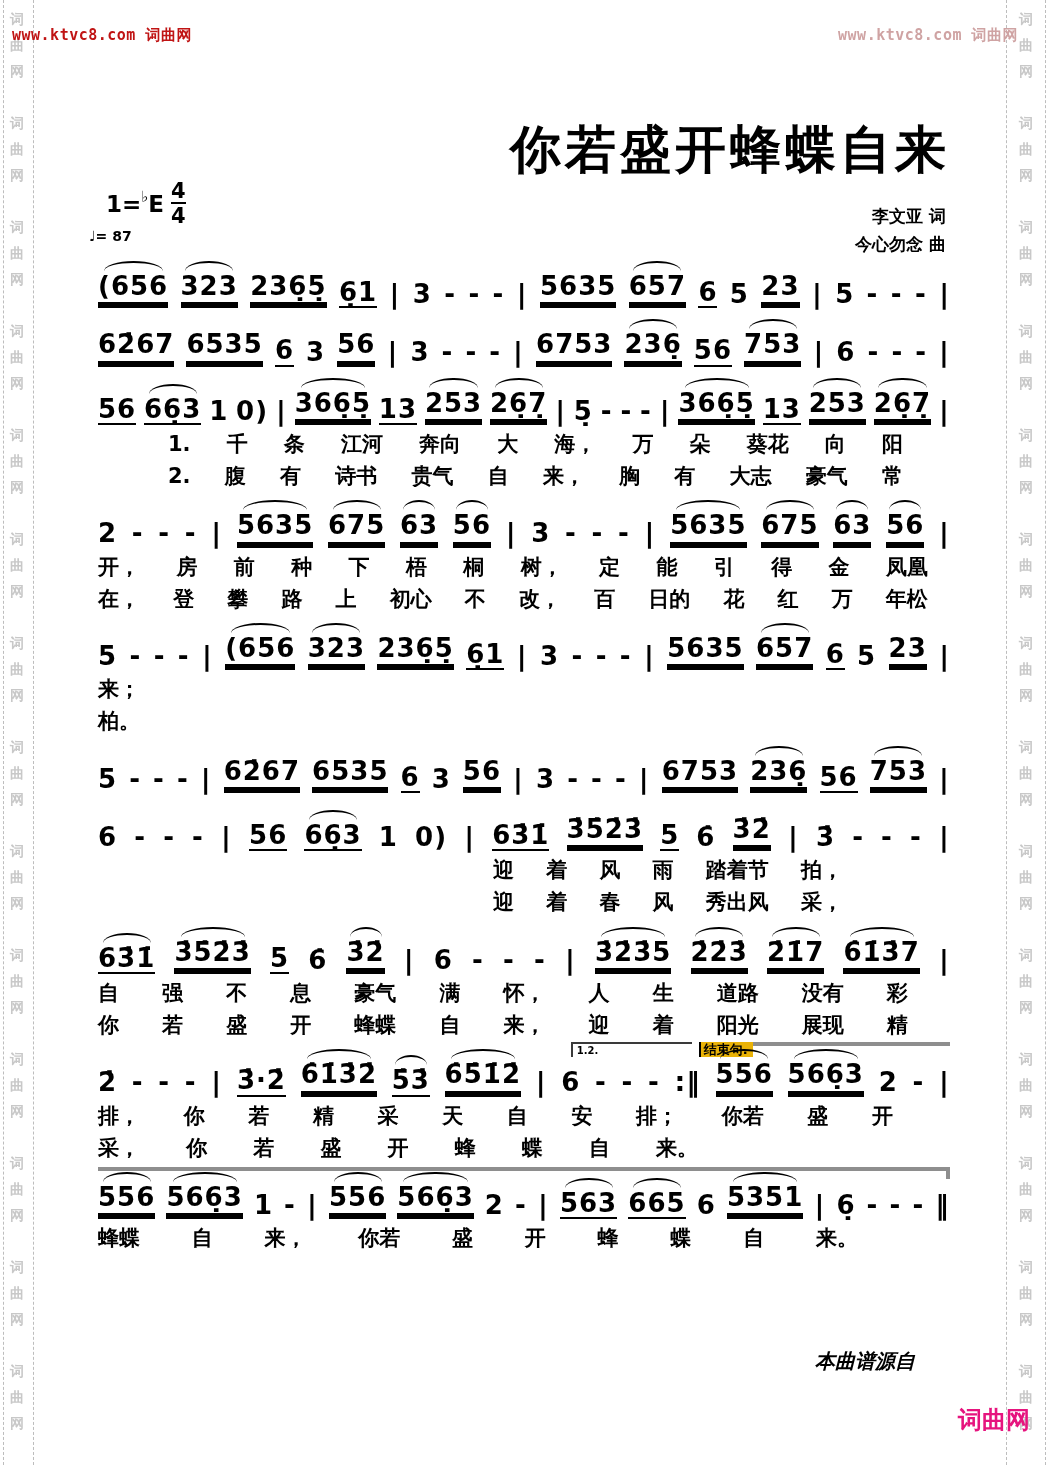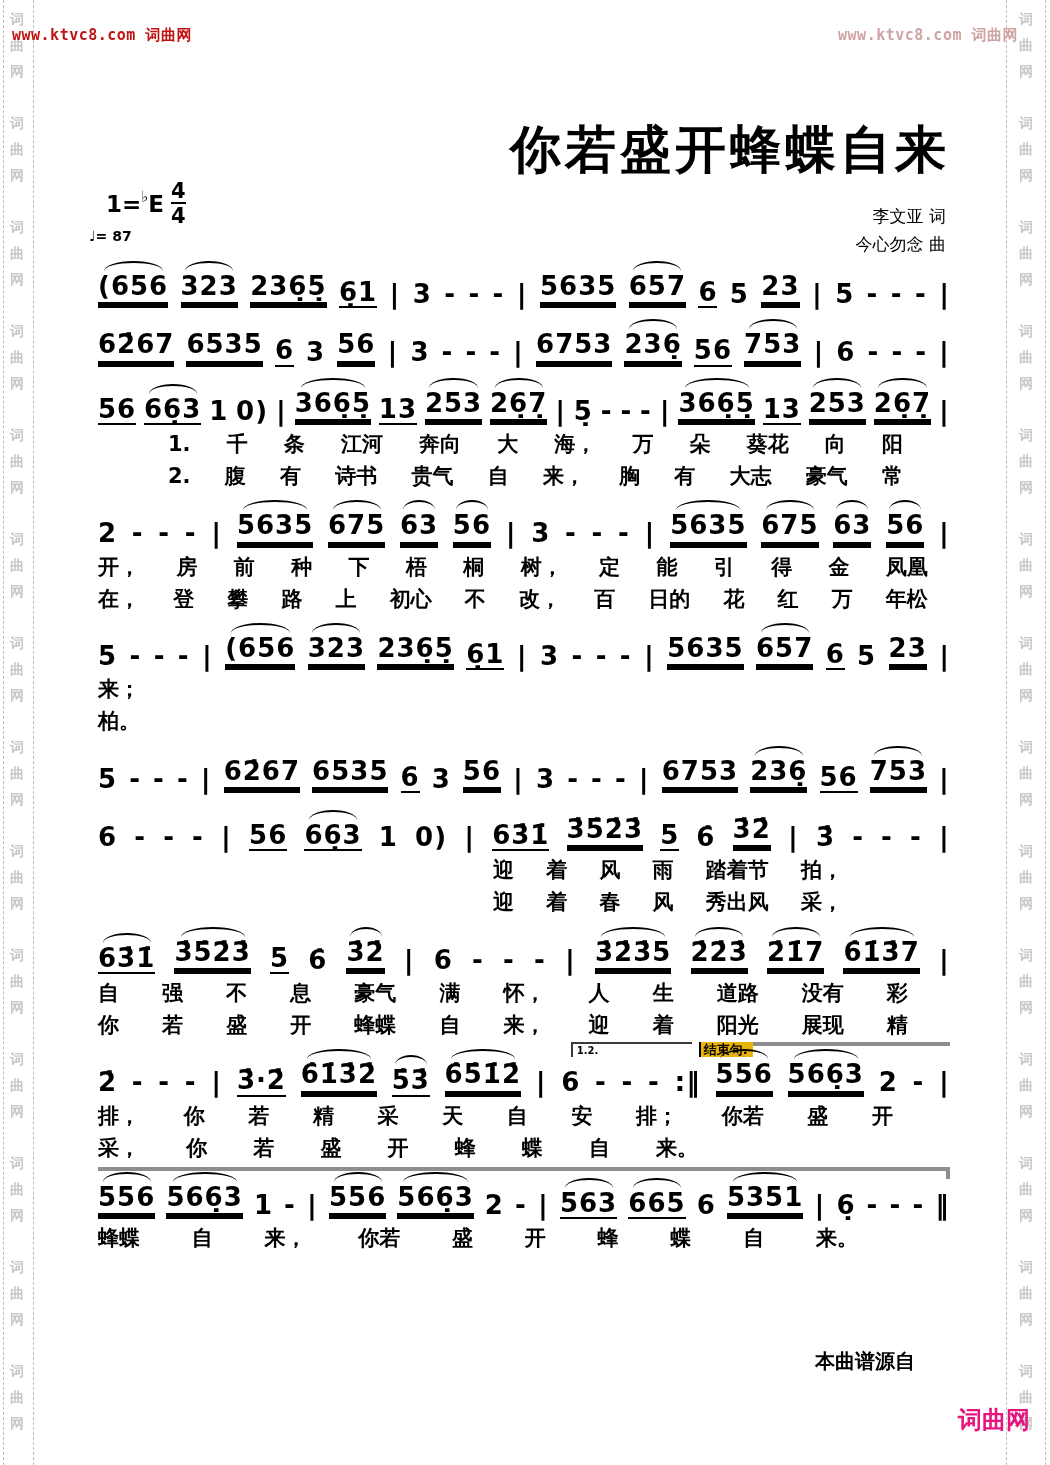--- a/index.html
+++ b/index.html
@@ -28,21 +28,21 @@
   .title{position:absolute;top:116px;left:98px;width:852px;text-align:right;
          font-size:51px;font-weight:bold;letter-spacing:4px;}
   .keysig{position:absolute;top:180px;left:106px;font-size:23px;font-weight:bold;
           display:flex;align-items:center;}
   .keysig .flat{font-size:15px;position:relative;top:-7px;}
   .meter{display:inline-flex;flex-direction:column;align-items:center;line-height:1.05;
          font-size:21px;margin-left:7px;}
   .meter .den{border-top:2px solid #000;padding-top:1px;}
   .tempo{position:absolute;top:228px;left:89px;font-size:14px;font-weight:bold;}
   .credits{position:absolute;top:202px;right:104px;text-align:right;font-size:17px;
-           font-weight:normal;line-height:1.65;}
+           font-weight:bold;line-height:1.65;}
   
   .systems{position:absolute;top:258px;left:98px;width:852px;}
   .system{position:relative;margin-bottom:8px;}
   .notes{display:flex;justify-content:space-between;align-items:flex-end;
          font-weight:bold;font-size:26px;padding-top:15px;line-height:1.05;}
   .tok{position:relative;letter-spacing:1px;white-space:nowrap;}
   .u1{border-bottom:2px solid #000;padding-bottom:0;}
   .u2{border-bottom:2px solid #000;padding-bottom:2px;box-shadow:0 4px 0 #000;margin-bottom:4px;}
   .arc::before{content:"";position:absolute;left:8%;right:8%;top:-12px;height:8px;
                border-top:2px solid #000;border-radius:50% 50% 0 0 / 100% 100% 0 0;}
@@ -55,21 +55,21 @@
          border-top:2px solid #3a3a3a;border-left:2px solid #3a3a3a;
          font-size:10px;font-weight:bold;line-height:13px;padding-left:4px;}
   .ending{position:absolute;top:-4px;left:70.5%;right:0;border-top:4px solid #8e8e8e;}
   .ending .lbl{position:absolute;left:0;top:-4px;background:#eab308;font-size:13px;
                font-weight:bold;line-height:15px;padding:0 5px 0 3px;
                border-left:2px solid #000;}
   
   .cont{position:absolute;top:-2px;left:0;right:0;border-top:4px solid #8e8e8e;}
   .cont::after{content:"";position:absolute;right:0;top:-4px;width:4px;height:12px;background:#8e8e8e;}
   
-  .footer-src{position:absolute;top:1348px;left:815px;font-size:20px;font-weight:bold;}
+  .footer-src{position:absolute;top:1348px;left:815px;font-size:20px;font-weight:bold;font-style:italic;}
   .footer-site{position:absolute;top:1404px;left:958px;font-size:24px;font-weight:bold;}
 </style>
 </head>
 <body>
 
 <div class="wm-line" id="wm-line-l-outer"></div>
 <div class="wm-col" id="wm-col-left" style="color: rgb(200, 200, 200);">词
 曲
 网
 &nbsp;

